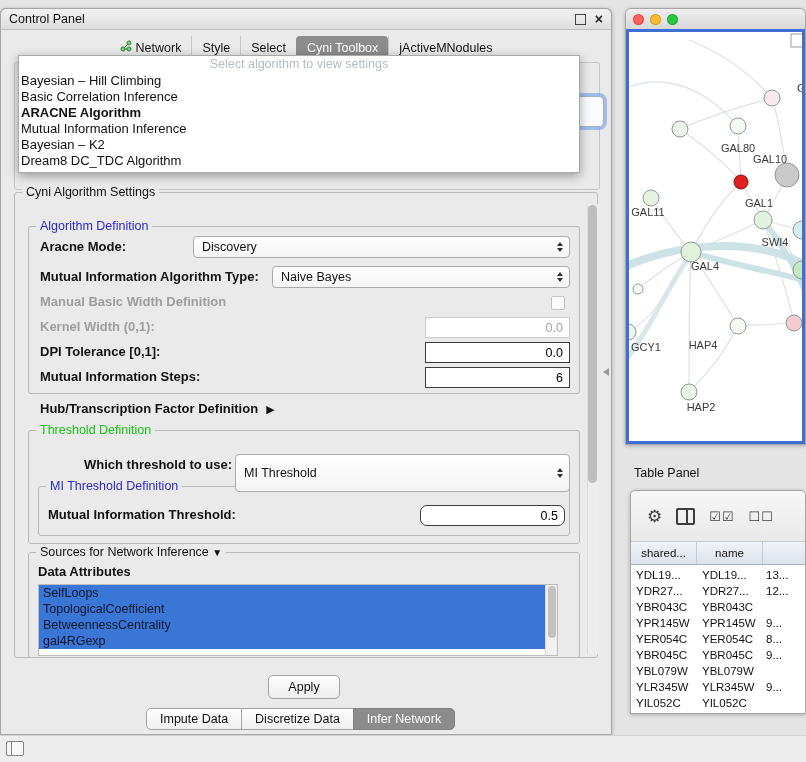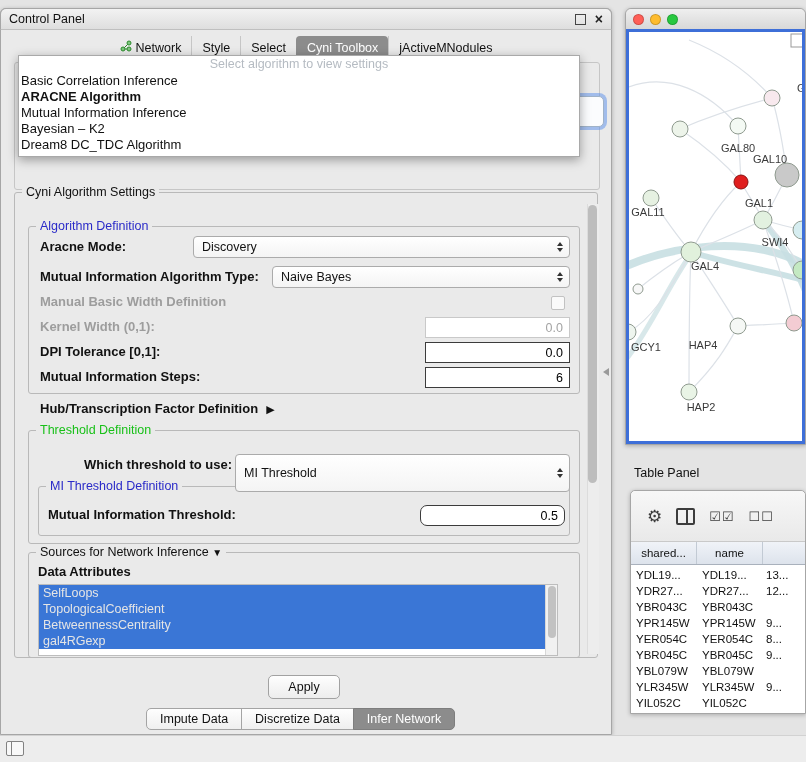--- a/index.html
+++ b/index.html
@@ -45,21 +45,21 @@
   input.field{background:#fff;border:1px solid #3c3c3c;font-size:12.5px;text-align:right;padding:0 6px;
     box-sizing:border-box;font-family:"Liberation Sans",sans-serif;z-index:4;position:absolute}
   input.field.dis{border:1px solid #c9c9c9;color:#a4a4a4}
   .chk{width:12px;height:12px;background:#fafafa;border:1px solid #c2c2c2;border-radius:2px;z-index:4}
   .hub{display:flex;align-items:center;gap:8px;z-index:4}
   .hub-arrow{font-size:11px}
   .scroll-thumb{background:#bdbdbd;border-radius:5px;z-index:6}
   .scroll-track{background:#ededed;border-left:1px solid #dcdcdc;z-index:5}
 
   .attr-list{background:#fff;border:1px solid #bdbdbd;overflow:hidden;z-index:4}
-  .attr-item{height:16px;line-height:16px;font-size:12.5px;color:#e5e5e5;padding-left:4px;width:506px}
+  .attr-item{height:16px;line-height:16px;font-size:12.5px;color:#0f172a;padding-left:4px;width:506px}
   .list-scroll{position:absolute;right:0;top:0;bottom:0;width:11px;background:#f1f1f1;border-left:1px solid #d8d8d8}
   .list-thumb{position:absolute;top:1px;left:1.5px;width:8px;height:52px;background:#c2c2c2;border-radius:4px}
 
   .apply-btn{width:70px;height:22px;border:1px solid #a2a2a2;border-radius:5px;
     background:linear-gradient(#fefefe,#ededed);font-size:12.5px;display:flex;align-items:center;justify-content:center;z-index:4}
   .segrow{display:flex;z-index:4}
   .seg{border:1px solid #a4a4a4;background:linear-gradient(#fefefe,#efefef);padding:0 13px;
     font-size:12.5px;line-height:20px;margin-left:-1px;white-space:nowrap}
   .seg.first{border-radius:5px 0 0 5px;margin-left:0}
   .seg.last{border-radius:0 5px 5px 0}
@@ -129,20 +129,21 @@
   <div class="tab">
       <span>jActiveMNodules</span>
     </div>
 </div>
 
 <div class="abs remnant"></div>
 <div class="abs combo-frag"></div>
 
 <div class="abs popup">
   <div class="popup-ph">Select algorithm to view settings</div>
+  <div class="popup-item">Bayesian – Hill Climbing</div>
   <div class="popup-item">Basic Correlation Inference</div>
   <div class="popup-item current">ARACNE Algorithm</div>
   <div class="popup-item">Mutual Information Inference</div>
   <div class="popup-item">Bayesian – K2</div>
   <div class="popup-item">Dream8 DC_TDC Algorithm</div>
 </div>
 
 <div class="abs grp" style="left:14px;top:192px;width:584px;height:466px"></div>
 <span class="abs grp-title" style="left:22px;top:185px">Cyni Algorithm Settings</span>
 <div class="abs scroll-track" style="left:587px;top:204px;width:11px;height:450px"></div>

